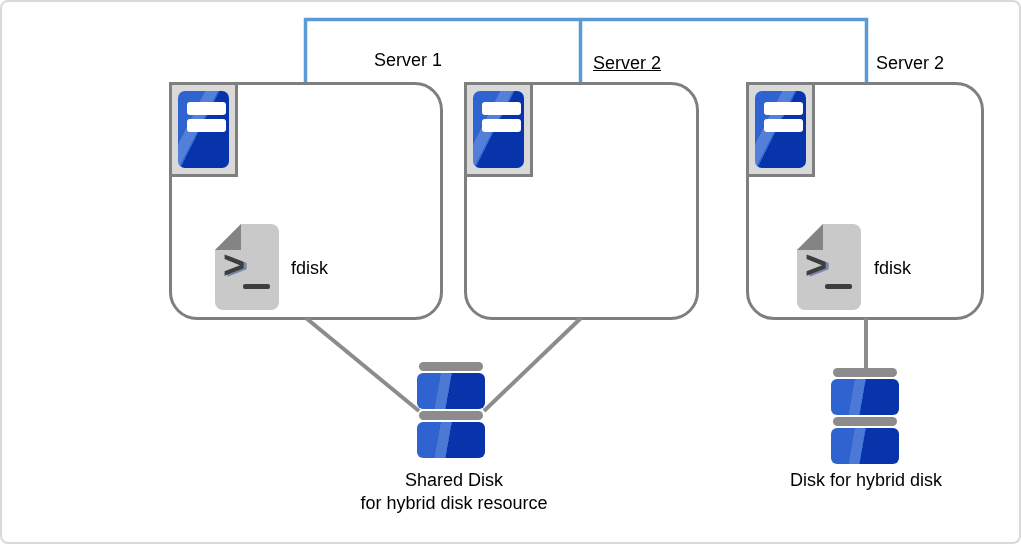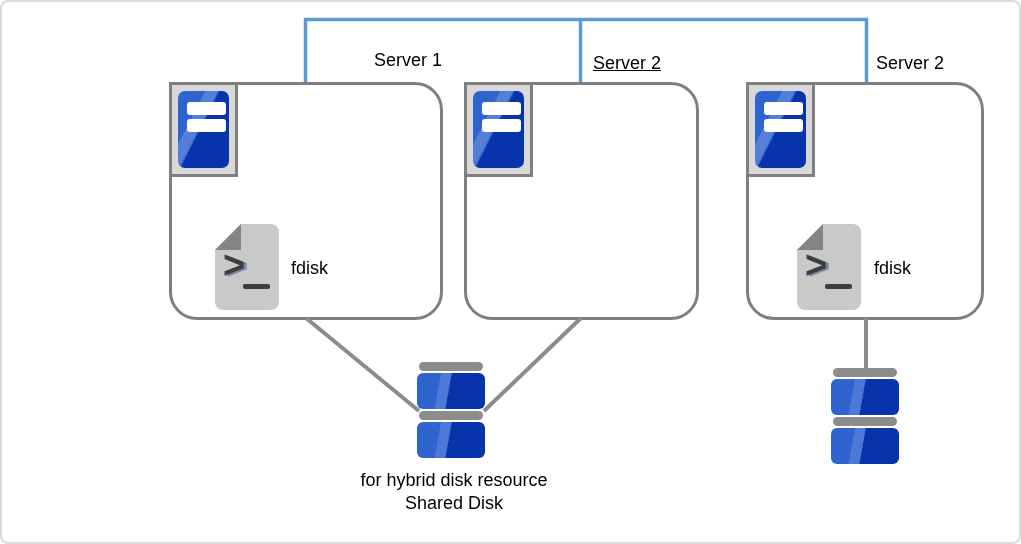--- a/index.html
+++ b/index.html
@@ -206,19 +206,20 @@
   </div>
 
   <div class="disk-icon disk-single">
     <div class="cap"></div>
     <div class="platter"></div>
     <div class="cap"></div>
     <div class="platter"></div>
   </div>
 
   <div class="disk-label dlabel-shared">
+    <div>Shared Disk</div>
     <div>for hybrid disk resource</div>
-    <div>Shared Disk</div>
   </div>
   <div class="disk-label dlabel-single">
+    <div>Disk for hybrid disk</div>
   </div>
 
 </div>
 
 </body></html>

